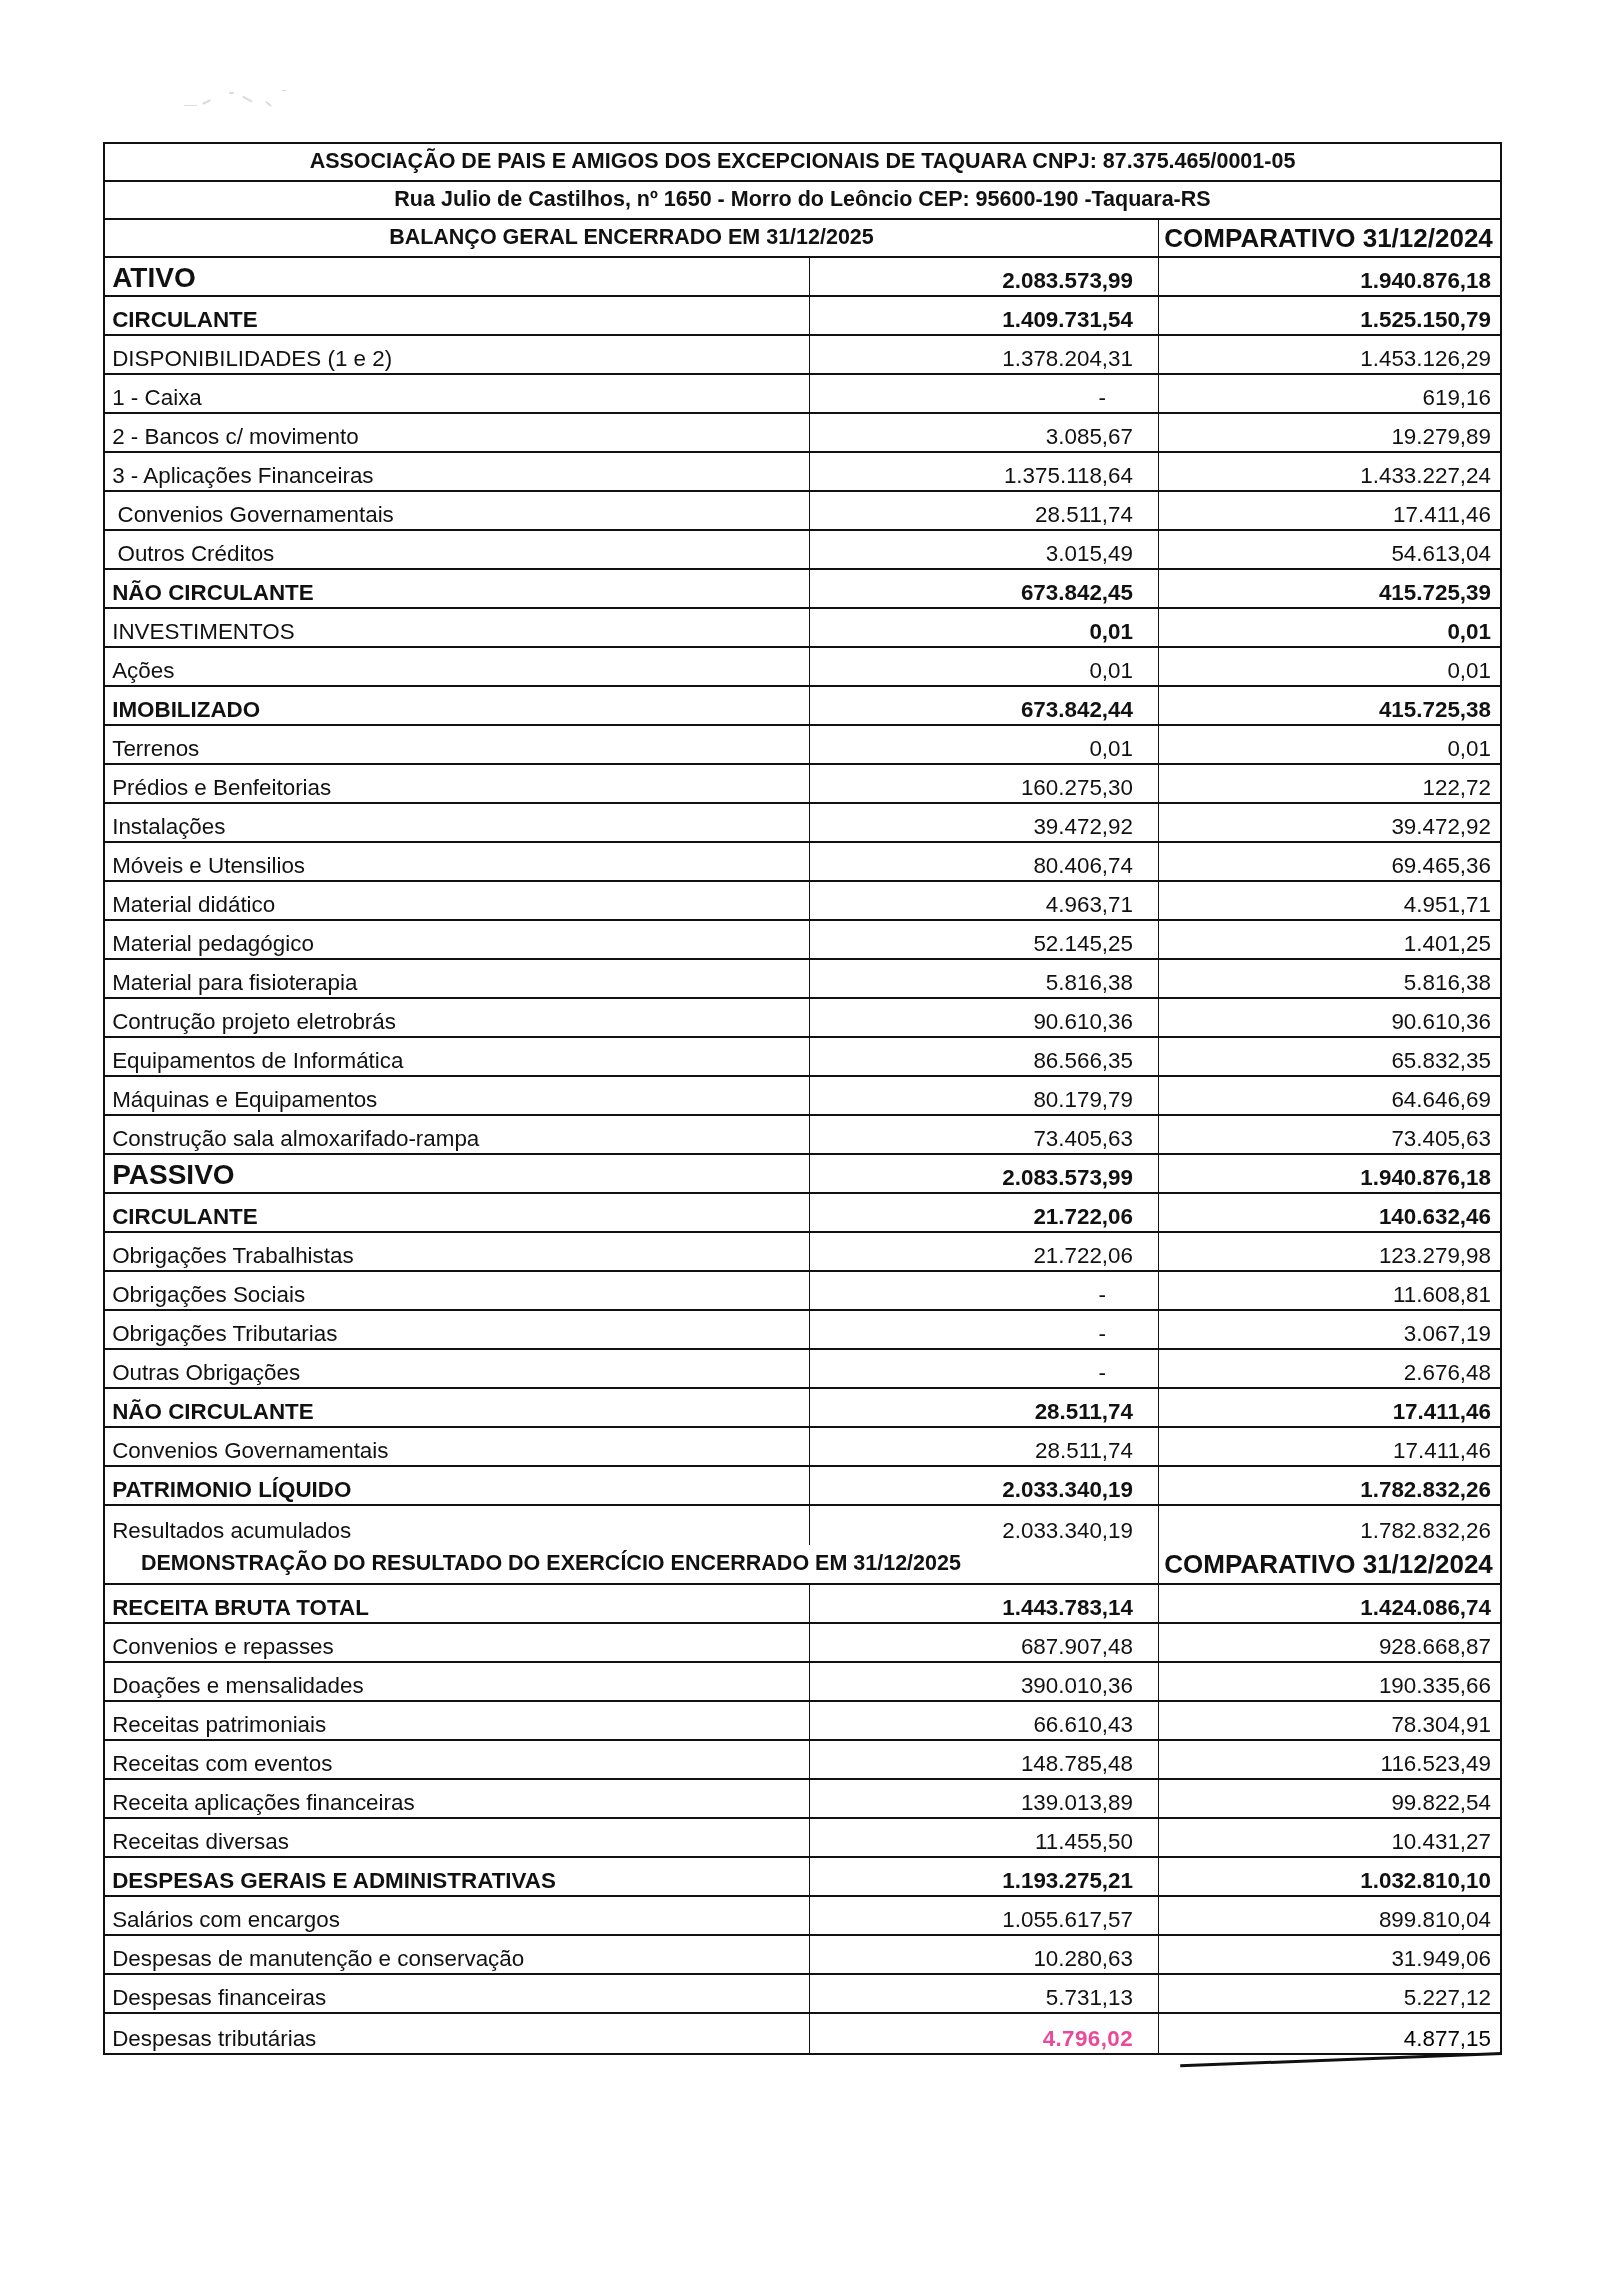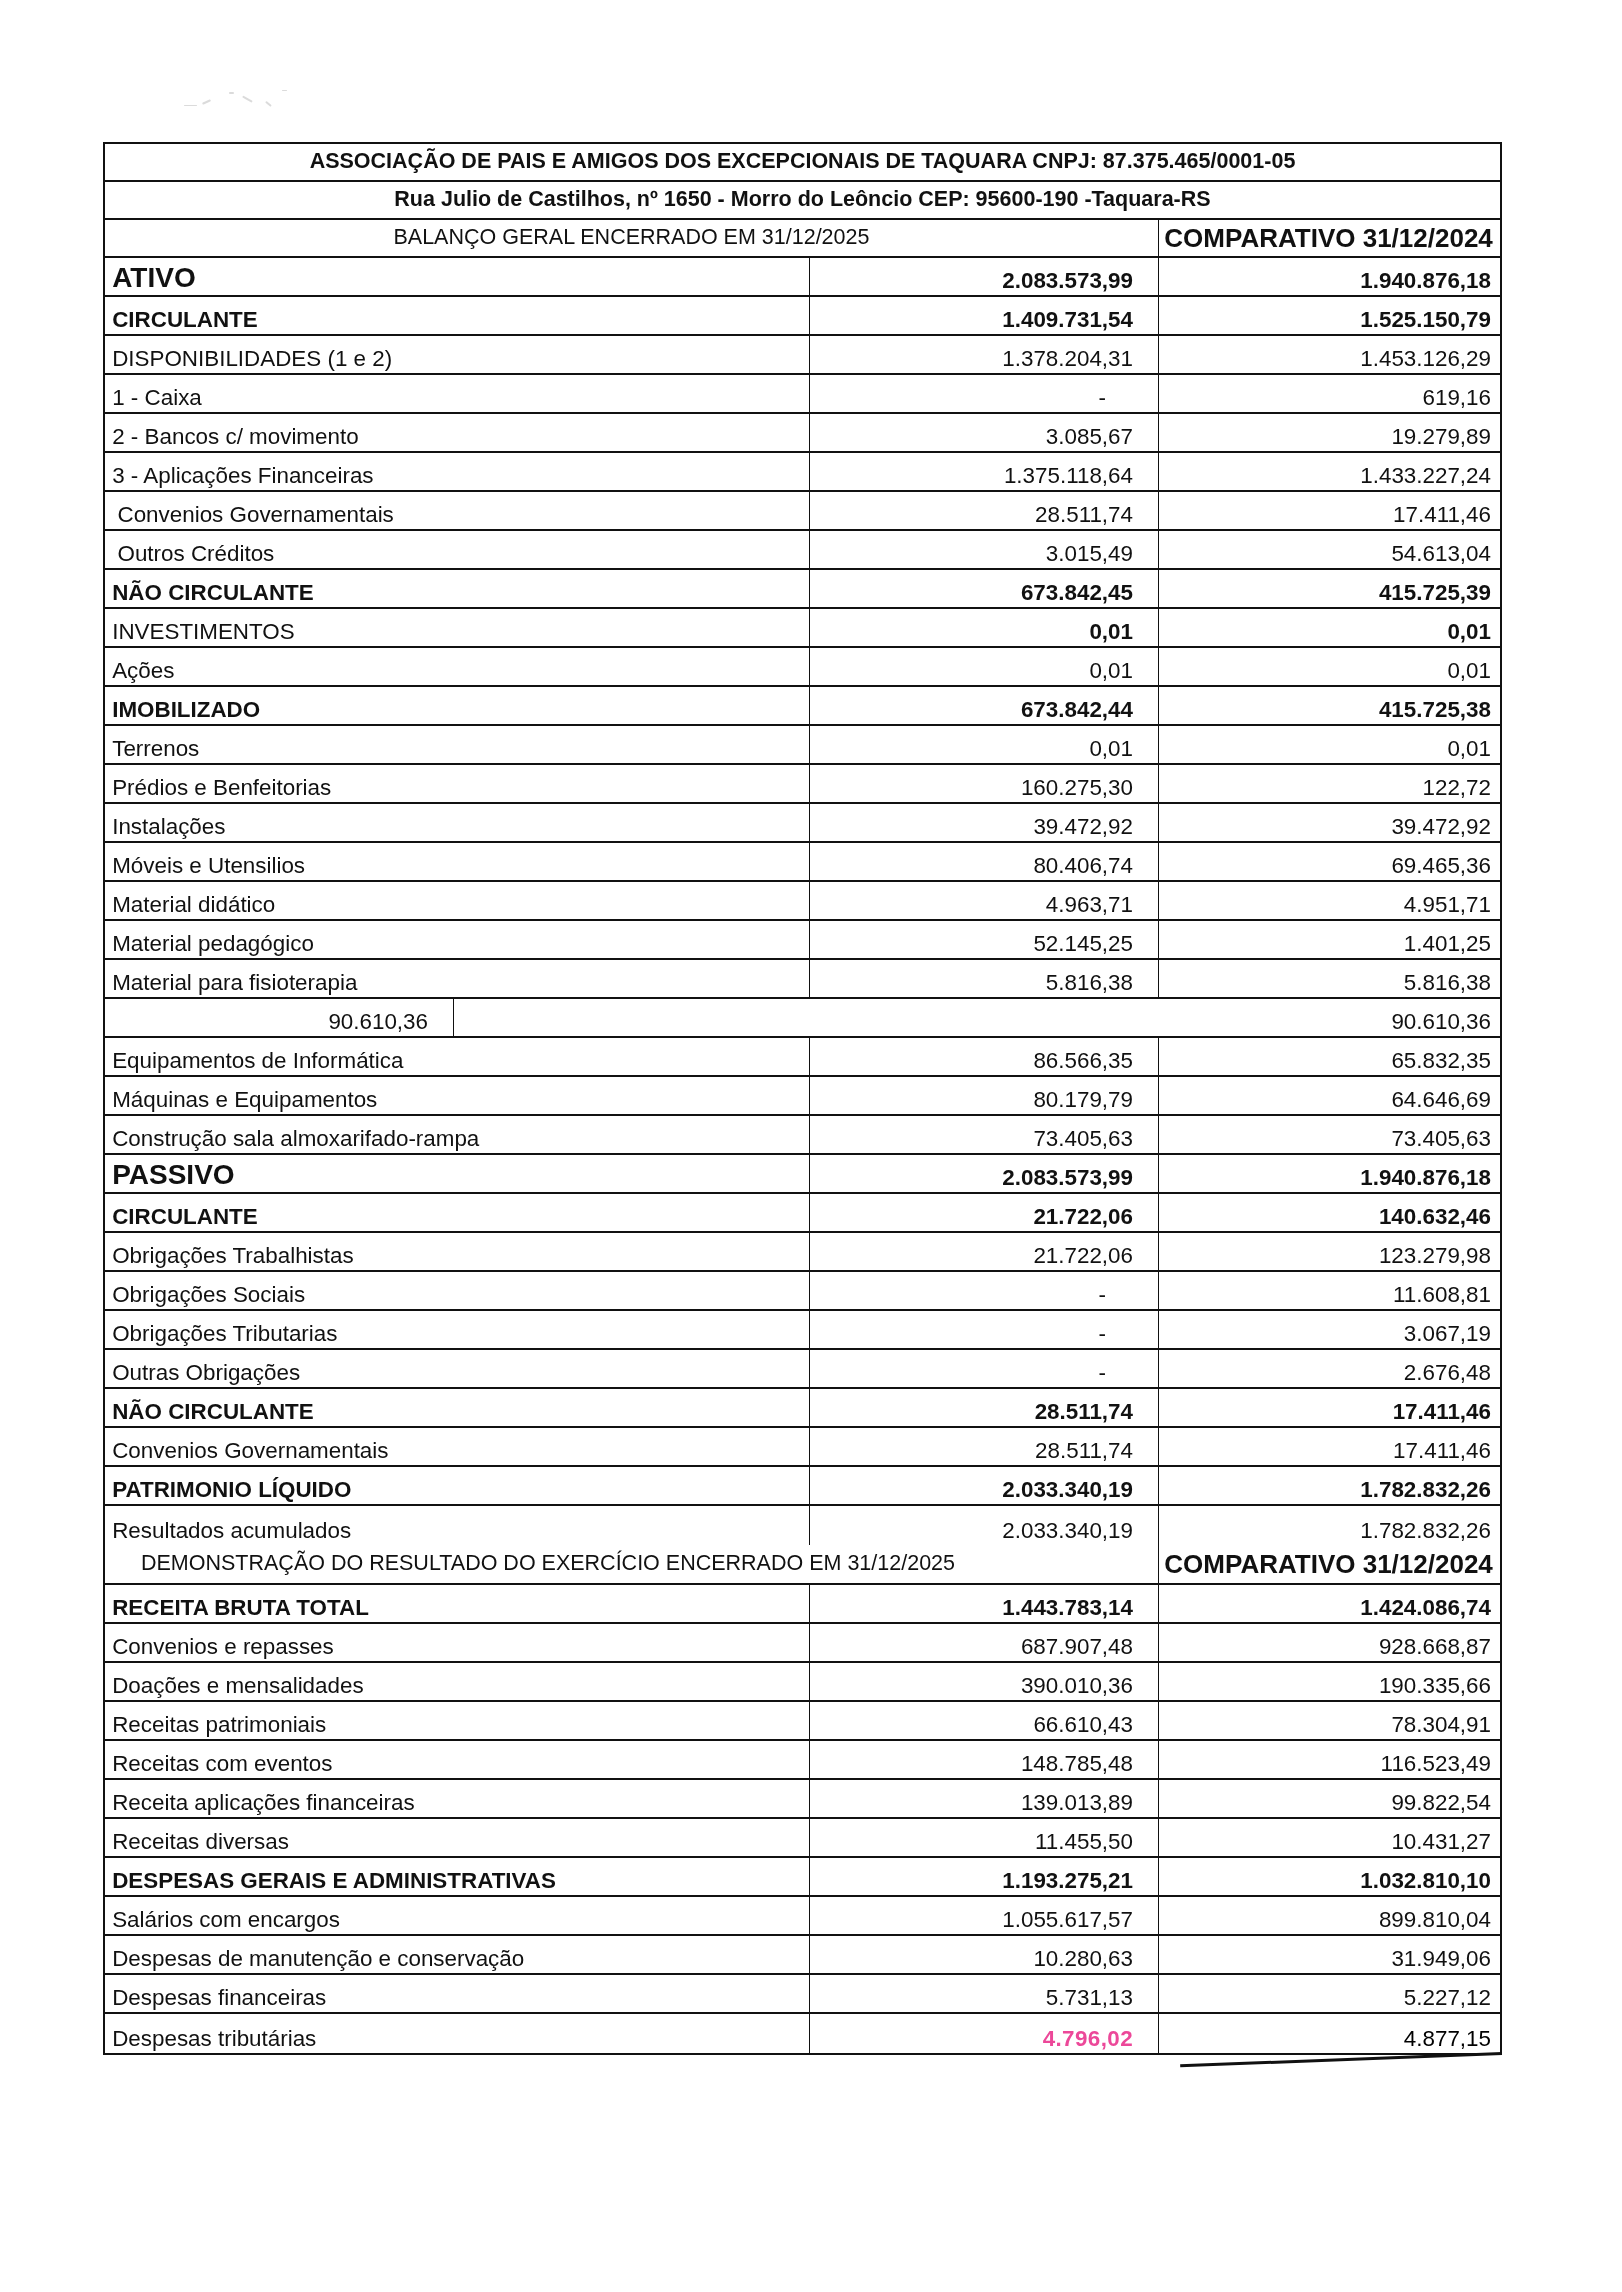--- a/index.html
+++ b/index.html
@@ -64,21 +64,21 @@
       justify-content: center;
       font-weight: bold;
       font-size: 21.5px;
       align-items: center;
       padding-bottom: 0;
     }
     .header-left {
       width: 1076px;
       border-right: 1.8px solid #111;
       justify-content: center;
-      font-weight: normal;
+      font-weight: bold;
       font-size: 21.5px;
       align-items: center;
       padding-bottom: 0;
     }
     .header-right {
       flex: 1;
       justify-content: flex-start;
       font-weight: bold;
       font-size: 26px;
       align-items: center;
@@ -224,20 +224,21 @@
         <div class="cell c-label ">Material pedagógico</div>
         <div class="cell c-v1 ">52.145,25</div>
         <div class="cell c-v2 ">1.401,25</div>
       </div>
       <div class="row">
         <div class="cell c-label ">Material para fisioterapia</div>
         <div class="cell c-v1 ">5.816,38</div>
         <div class="cell c-v2 ">5.816,38</div>
       </div>
       <div class="row">
+        <div class="cell c-label ">Contrução projeto eletrobrás</div>
         <div class="cell c-v1 ">90.610,36</div>
         <div class="cell c-v2 ">90.610,36</div>
       </div>
       <div class="row">
         <div class="cell c-label ">Equipamentos de Informática</div>
         <div class="cell c-v1 ">86.566,35</div>
         <div class="cell c-v2 ">65.832,35</div>
       </div>
       <div class="row">
         <div class="cell c-label ">Máquinas e Equipamentos</div>

